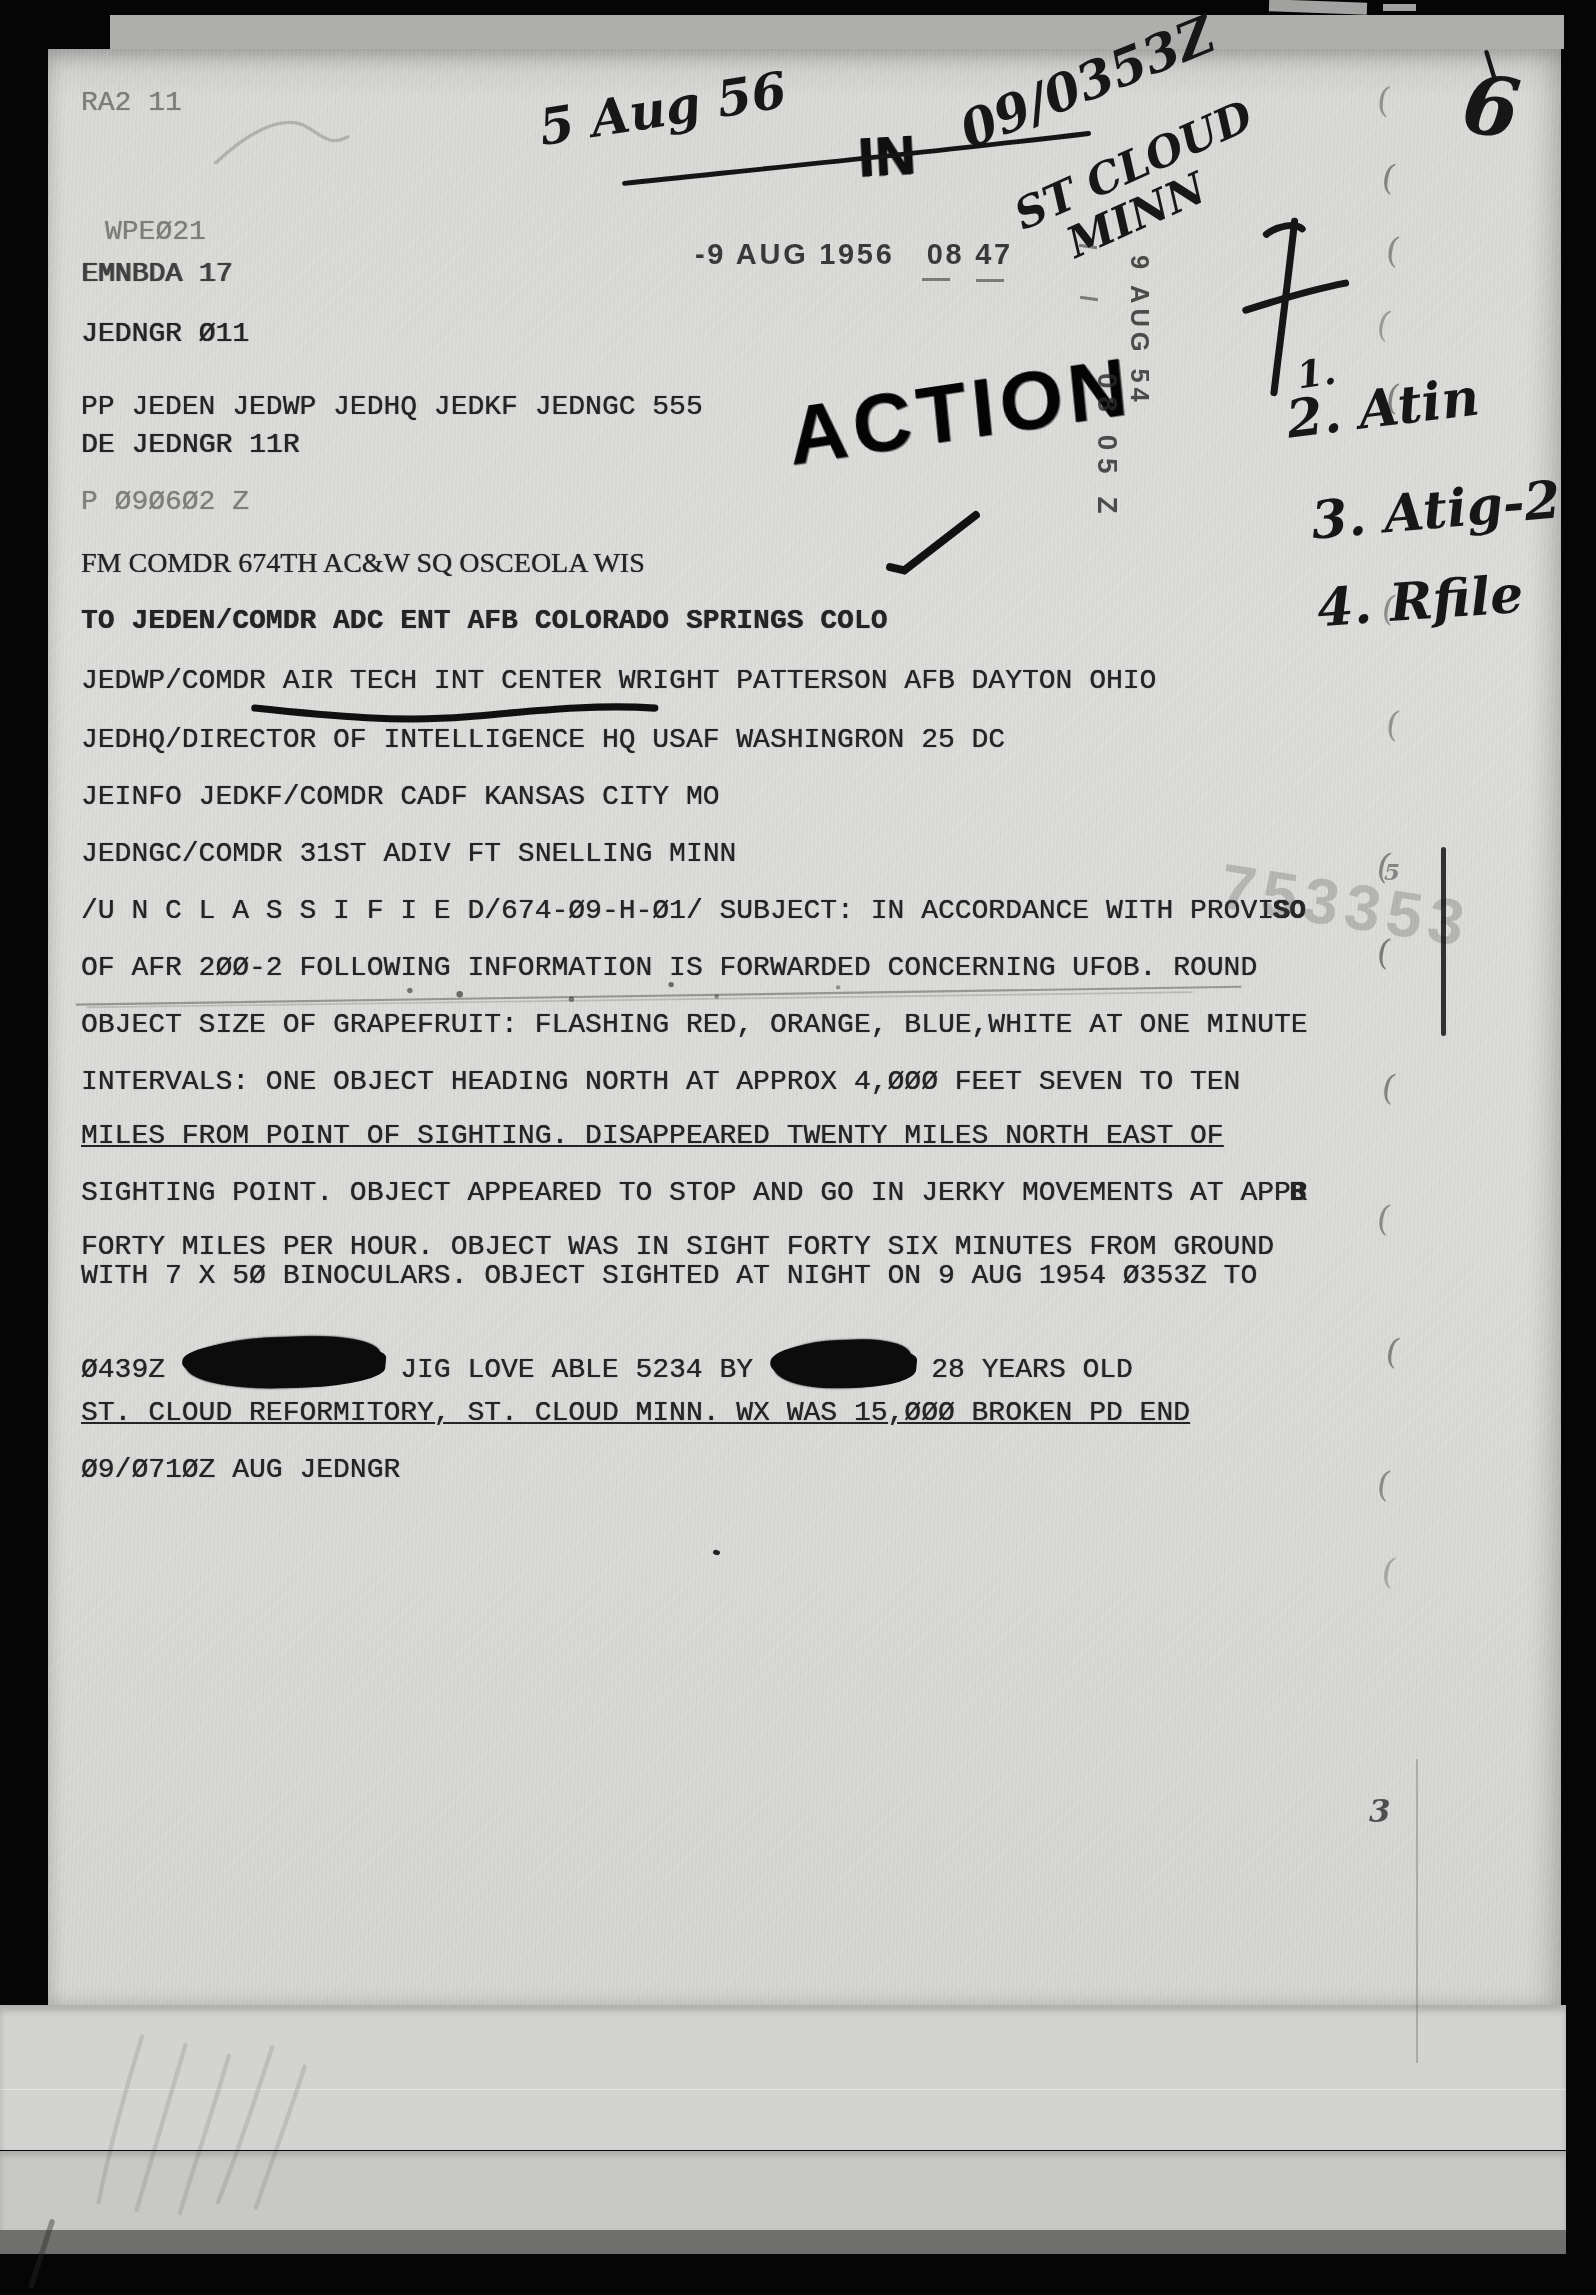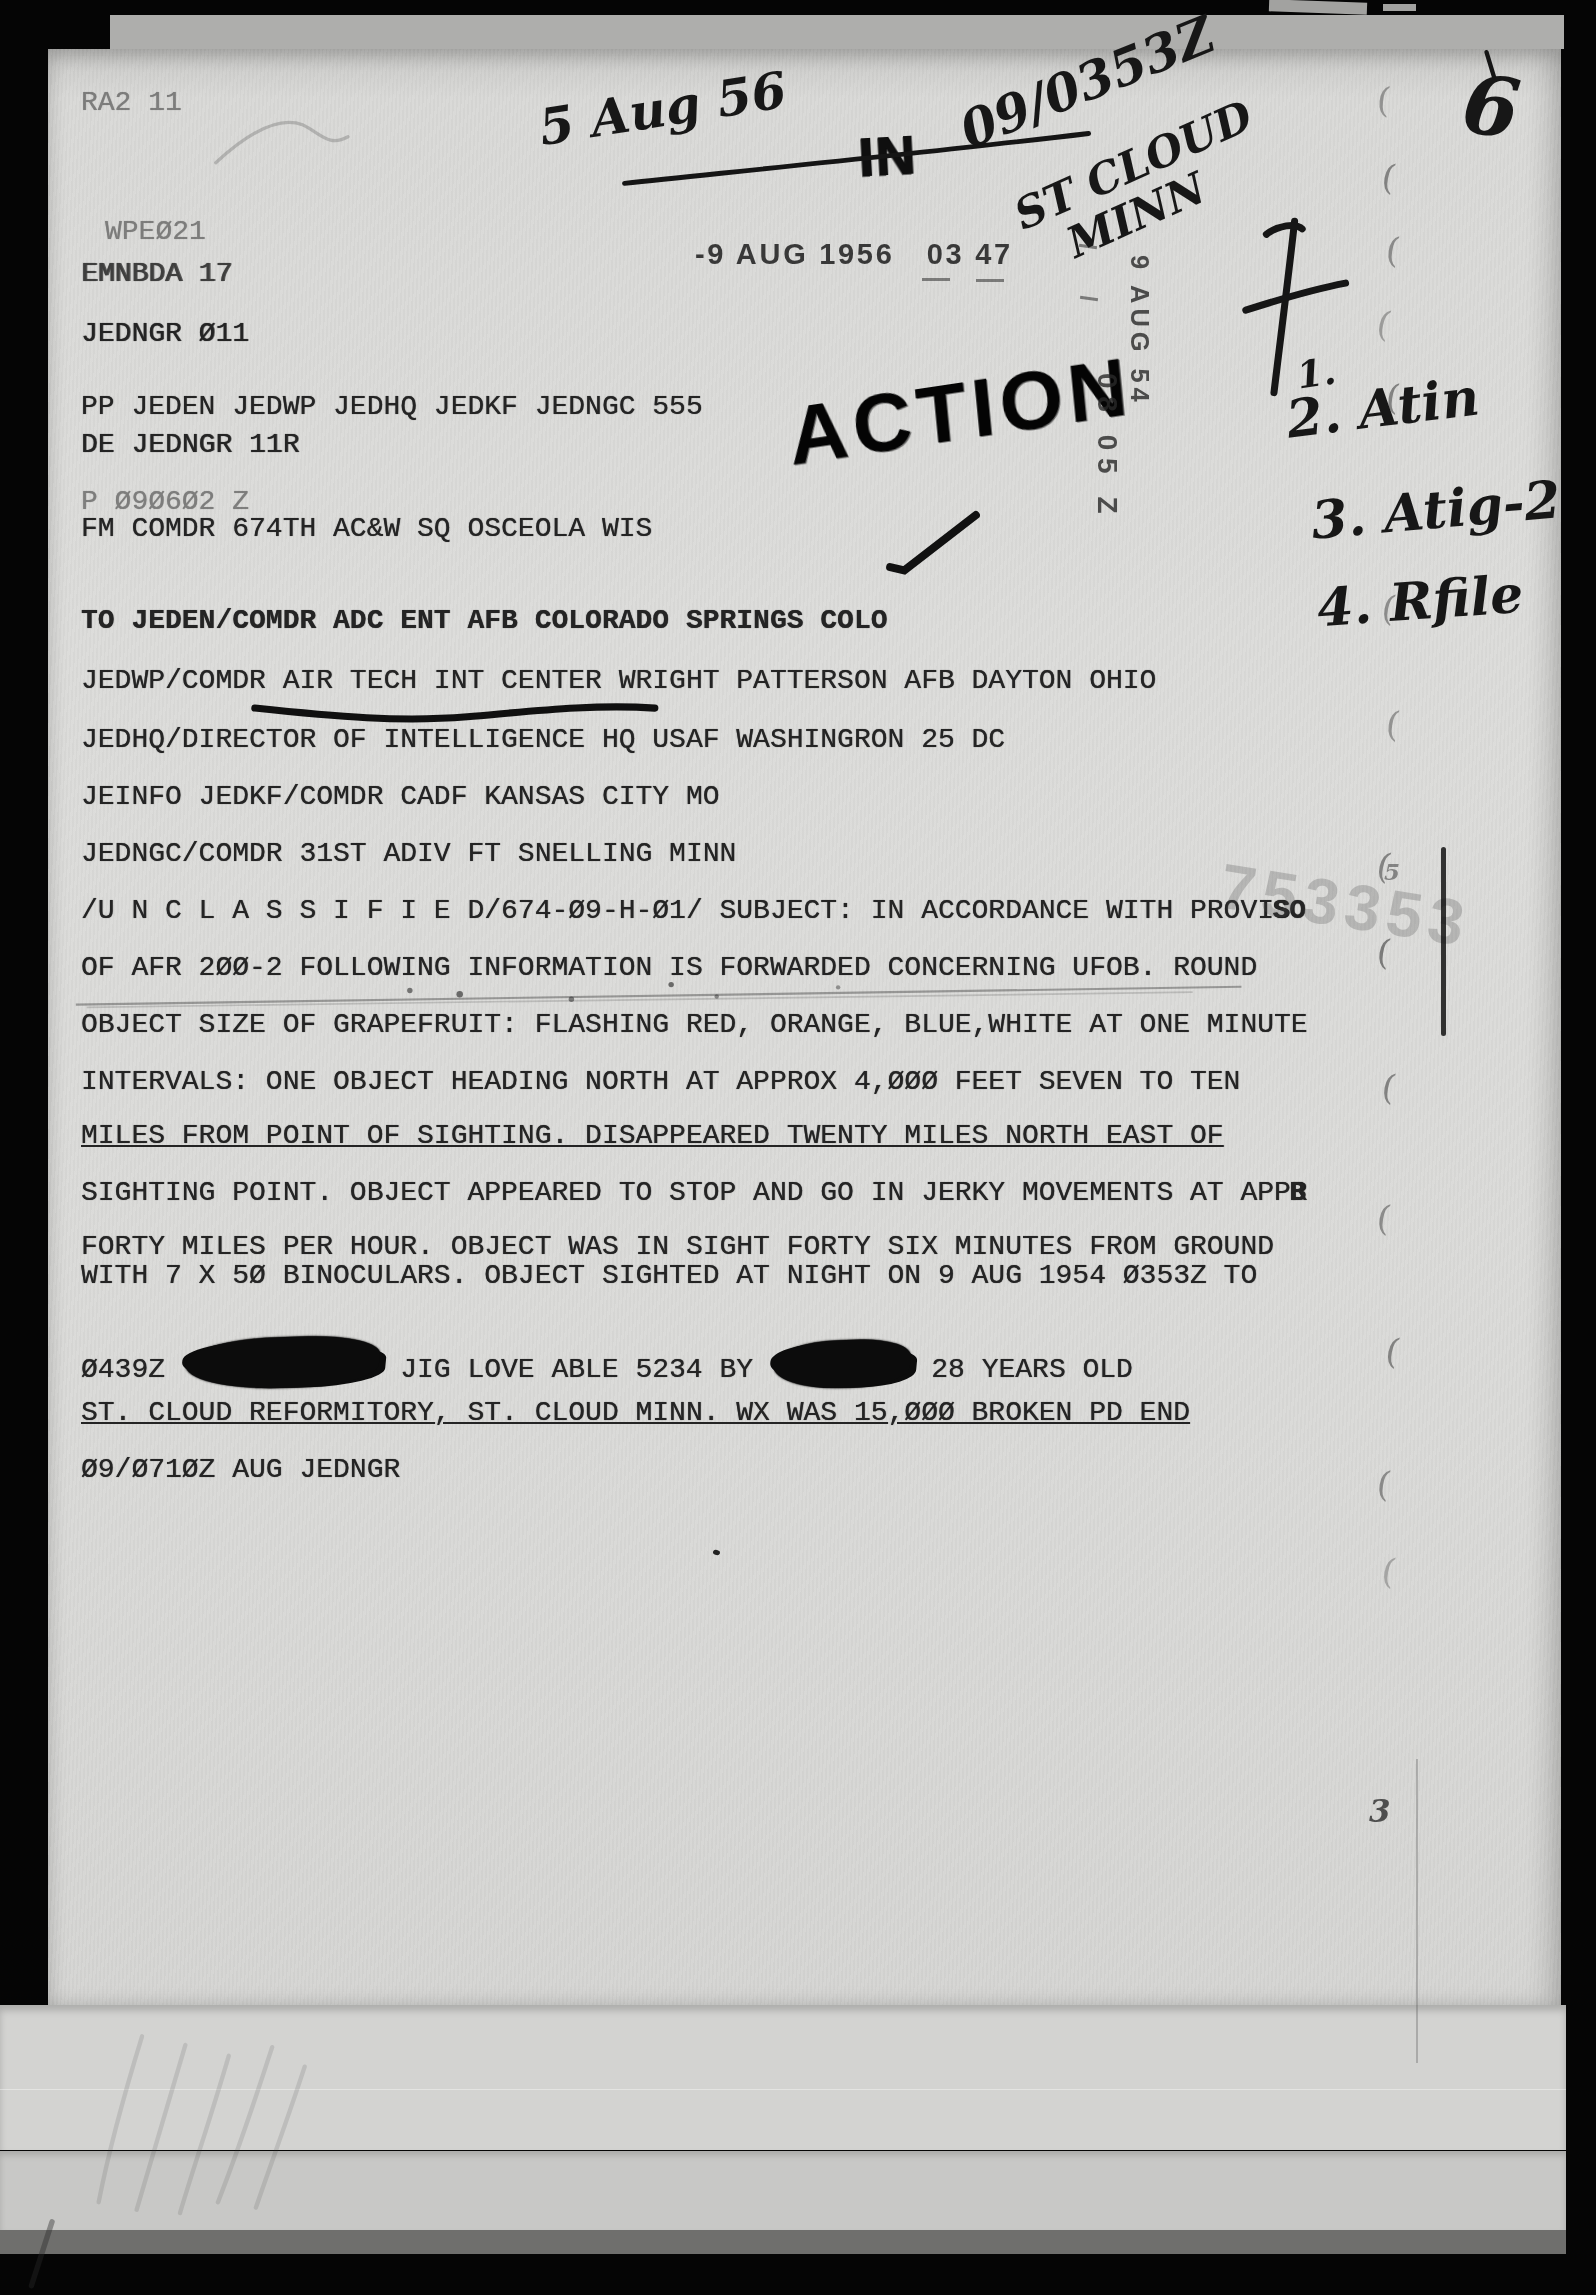--- a/index.html
+++ b/index.html
@@ -90,41 +90,41 @@
   <div class="sheet4"></div>
 
   <div id="typed-lines">
       <div class="tline faded" style="top: 84px;"><span>RA2 11</span></div>
       <div class="tline faded" style="top: 213px; margin-left: 24px;"><span>WPEØ21</span></div>
       <div class="tline smear" style="top: 255px;"><span>EMNBDA 17</span></div>
       <div class="tline smear2" style="top: 315px;"><span>JEDNGR Ø11</span></div>
       <div class="tline" style="top: 380px; margin-top: 8px;"><span>PP JEDEN JEDWP JEDHQ JEDKF JEDNGC 555</span></div>
       <div class="tline smear2" style="top: 426px;"><span>DE JEDNGR 11R</span></div>
       <div class="tline faded" style="top: 483px;"><span>P Ø9Ø6Ø2 Z</span></div>
-      <div class="tline" style="top: 510px;"><span>FM COMDR 674TH AC&amp;W SQ OSCEOLA WIS</span></div>
+      <div class="tline" style="top: 544px; font-family: Liberation Serif, serif;"><span>FM COMDR 674TH AC&amp;W SQ OSCEOLA WIS</span></div>
       <div class="tline" style="top: 602px; font-weight: bold;"><span>TO JEDEN/COMDR ADC ENT AFB COLORADO SPRINGS COLO</span></div>
       <div class="tline" style="top: 662px;"><span>JEDWP/COMDR AIR TECH INT CENTER WRIGHT PATTERSON AFB DAYTON OHIO</span></div>
       <div class="tline" style="top: 721px;"><span>JEDHQ/DIRECTOR OF INTELLIGENCE HQ USAF WASHINGRON 25 DC</span></div>
       <div class="tline" style="top: 778px;"><span>JEINFO JEDKF/COMDR CADF KANSAS CITY MO</span></div>
       <div class="tline" style="top: 835px;"><span>JEDNGC/COMDR 31ST ADIV FT SNELLING MINN</span></div>
       <div class="tline" style="top: 892px;"><span>/U N C L A S S I F I E D/674-Ø9-H-Ø1/ SUBJECT: IN ACCORDANCE WITH PROVIS</span><span class="ov">SO</span></div>
       <div class="tline" style="top: 949px;"><span>OF AFR 2ØØ-2 FOLLOWING INFORMATION IS FORWARDED CONCERNING UFOB. ROUND</span></div>
       <div class="tline" style="top: 1006px;"><span>OBJECT SIZE OF GRAPEFRUIT: FLASHING RED, ORANGE, BLUE,WHITE AT ONE MINUTE</span></div>
       <div class="tline" style="top: 1063px;"><span>INTERVALS: ONE OBJECT HEADING NORTH AT APPROX 4,ØØØ FEET SEVEN TO TEN</span></div>
       <div class="tline" style="top: 1117px; text-decoration: underline;"><span>MILES FROM POINT OF SIGHTING. DISAPPEARED TWENTY MILES NORTH EAST OF</span></div>
       <div class="tline" style="top: 1174px;"><span>SIGHTING POINT. OBJECT APPEARED TO STOP AND GO IN JERKY MOVEMENTS AT APPR</span><span class="ov">B</span></div>
       <div class="tline" style="top: 1228px;"><span>FORTY MILES PER HOUR. OBJECT WAS IN SIGHT FORTY SIX MINUTES FROM GROUND</span></div>
       <div class="tline" style="top: 1257px;"><span>WITH 7 X 5Ø BINOCULARS. OBJECT SIGHTED AT NIGHT ON 9 AUG 1954 Ø353Z TO</span></div>
       <div class="tline" style="top: 1337px;"><span>Ø439Z </span><span class="redact" style="width: 193px; height: 51px;"></span><span> JIG LOVE ABLE 5234 BY </span><span class="redact" style="width: 136px; height: 48px;"></span><span> 28 YEARS OLD</span></div>
       <div class="tline" style="top: 1394px; text-decoration: underline;"><span>ST. CLOUD REFORMITORY, ST. CLOUD MINN. WX WAS 15,ØØØ BROKEN PD END</span></div>
       <div class="tline" style="top: 1451px;"><span>Ø9/Ø71ØZ AUG JEDNGR</span></div>
     </div>
 
   <div class="stamp in-stamp">IN</div>
-  <div class="stamp date-stamp"><span>-9 AUG 1956</span><span>   </span><span>03 47</span></div>
+  <div class="stamp date-stamp"><span>-9 AUG 1956</span><span>   </span><span>08 47</span></div>
   <div class="tick" style="left:922px;top:278px;width:28px;"></div>
   <div class="tick" style="left:976px;top:279px;width:28px;"></div>
   <div class="tick" style="left:1079px;top:245px;width:18.4px;transform:rotate(8deg);"></div>
   <div class="tick" style="left:1080px;top:297px;width:18.4px;transform:rotate(8deg);"></div>
   <div class="stamp action-stamp">ACTION</div>
   <div class="rstamp rstamp1">9 AUG 54</div>
   <div class="rstamp rstamp2">08 05 Z</div>
   <div class="stamp faint-number">753353</div>
 
   <div class="hand h-topnote">5 Aug 56</div>

